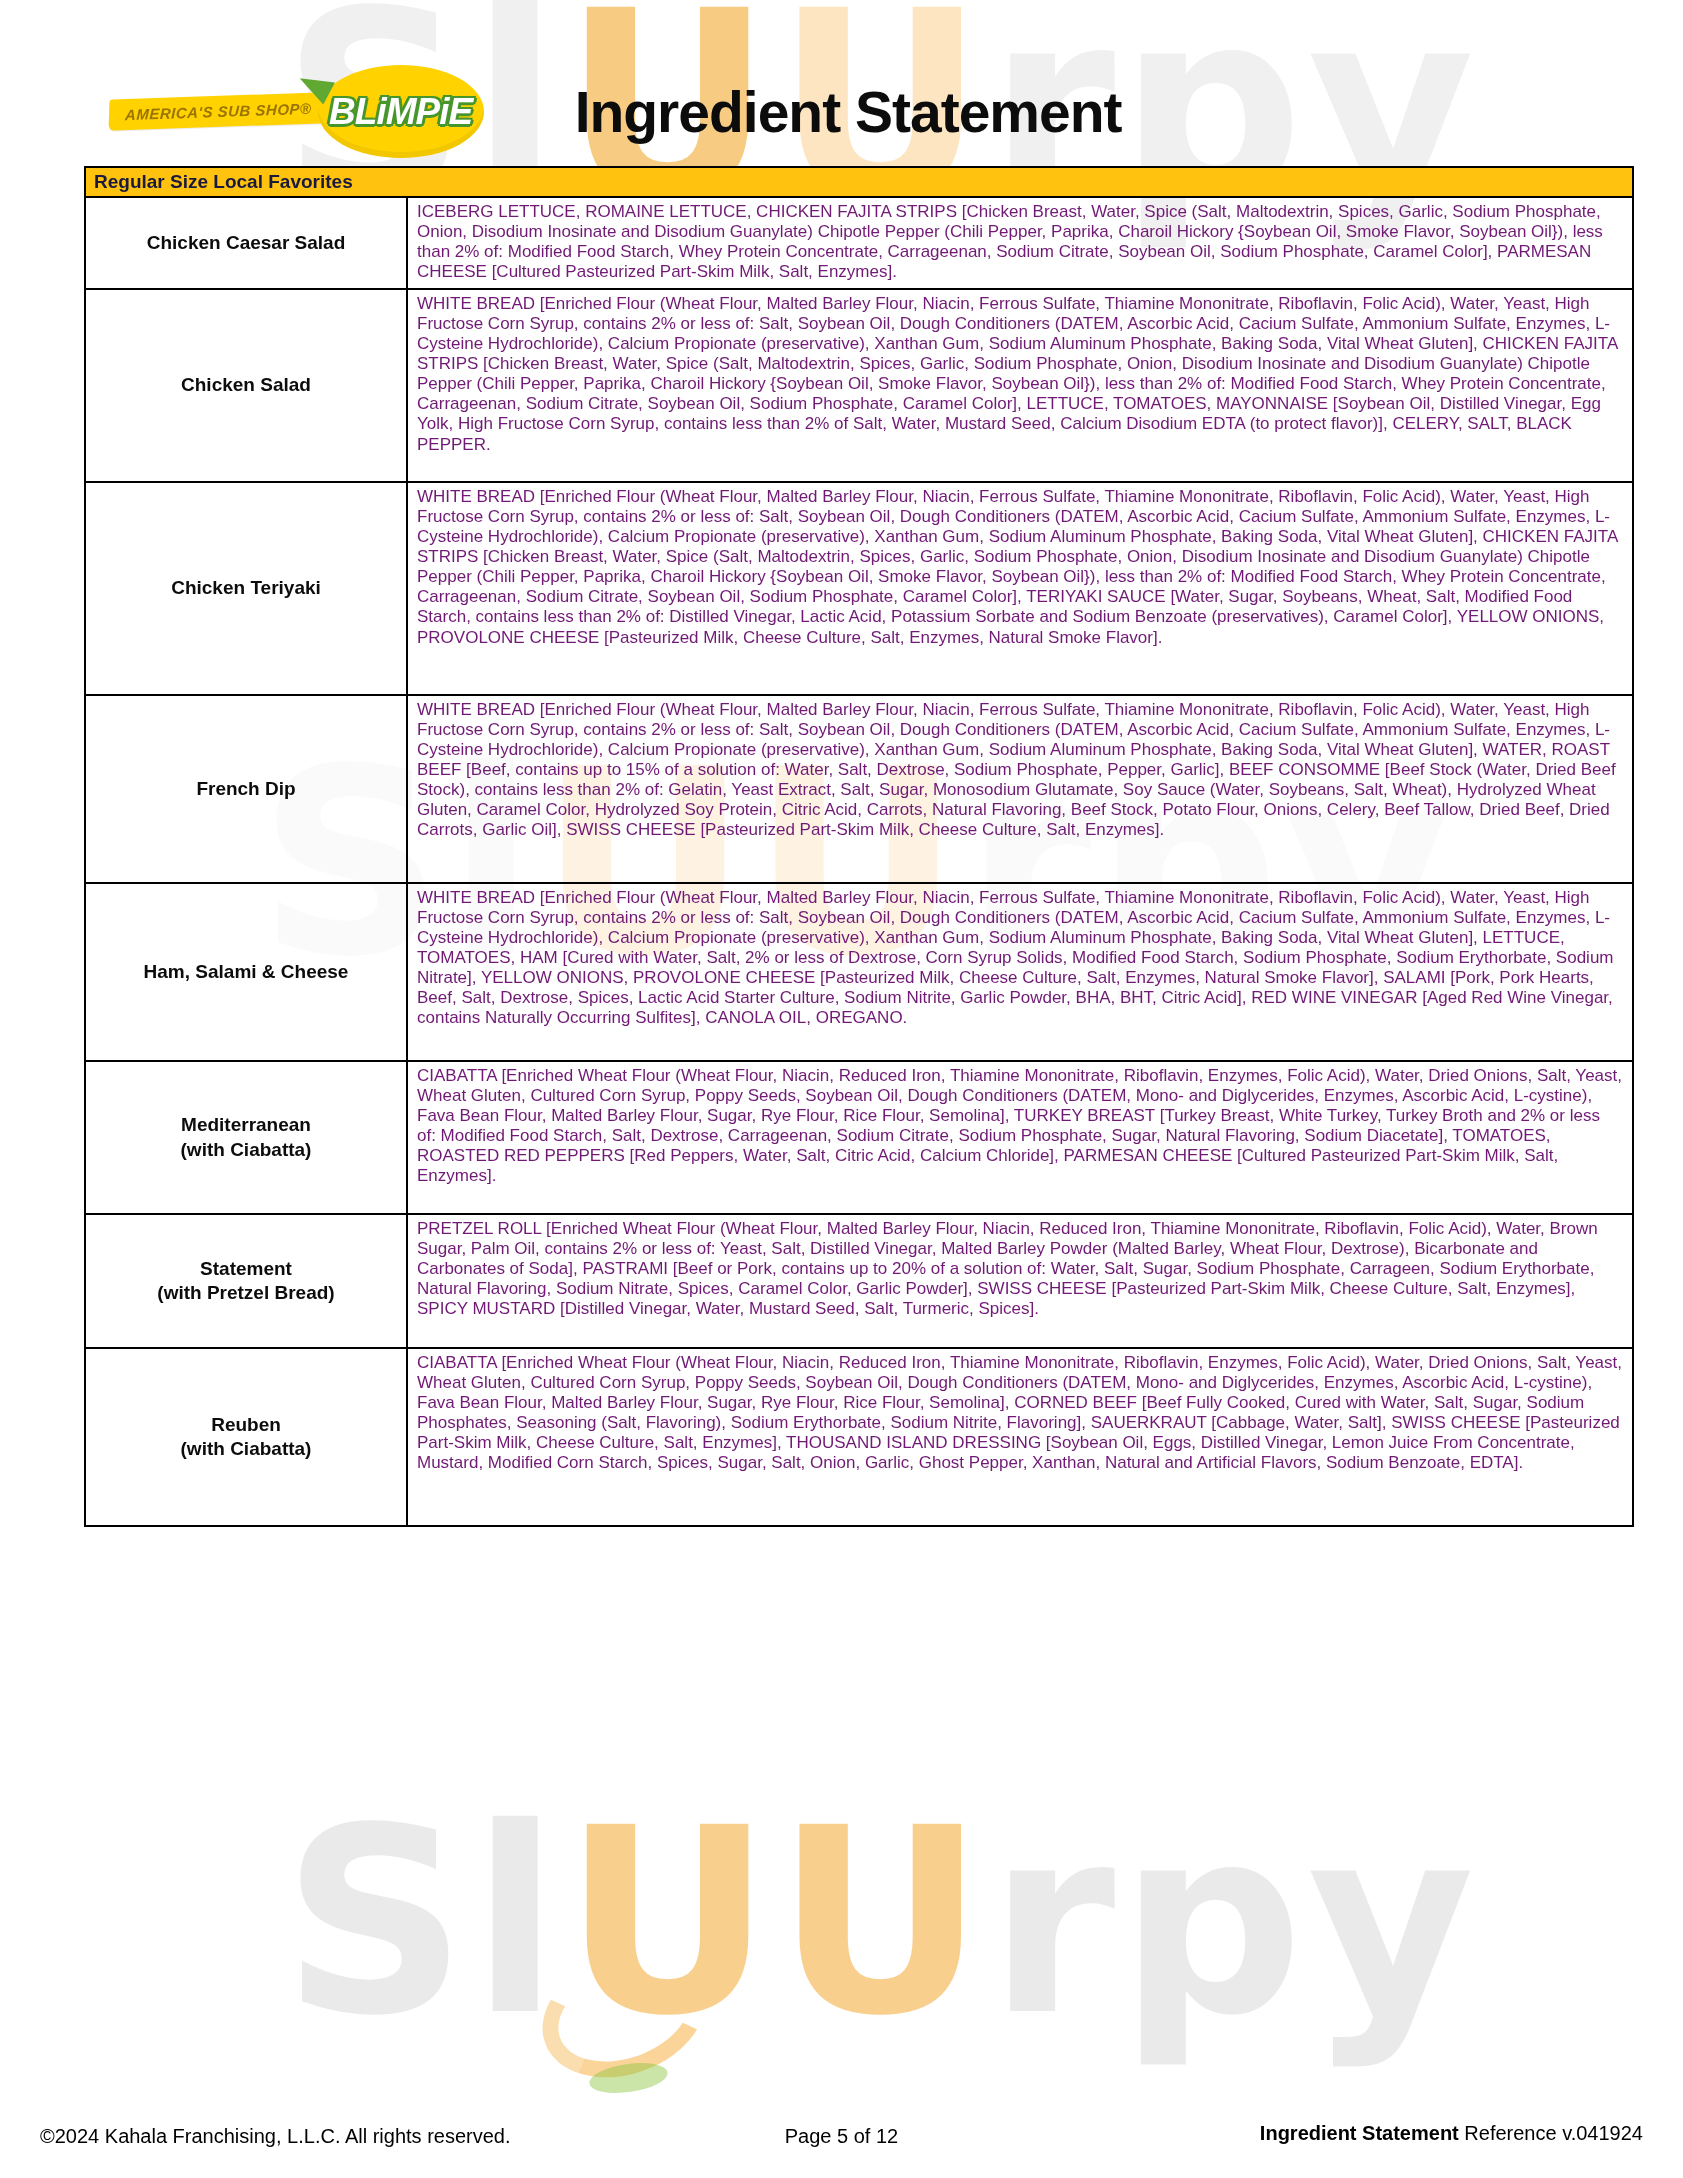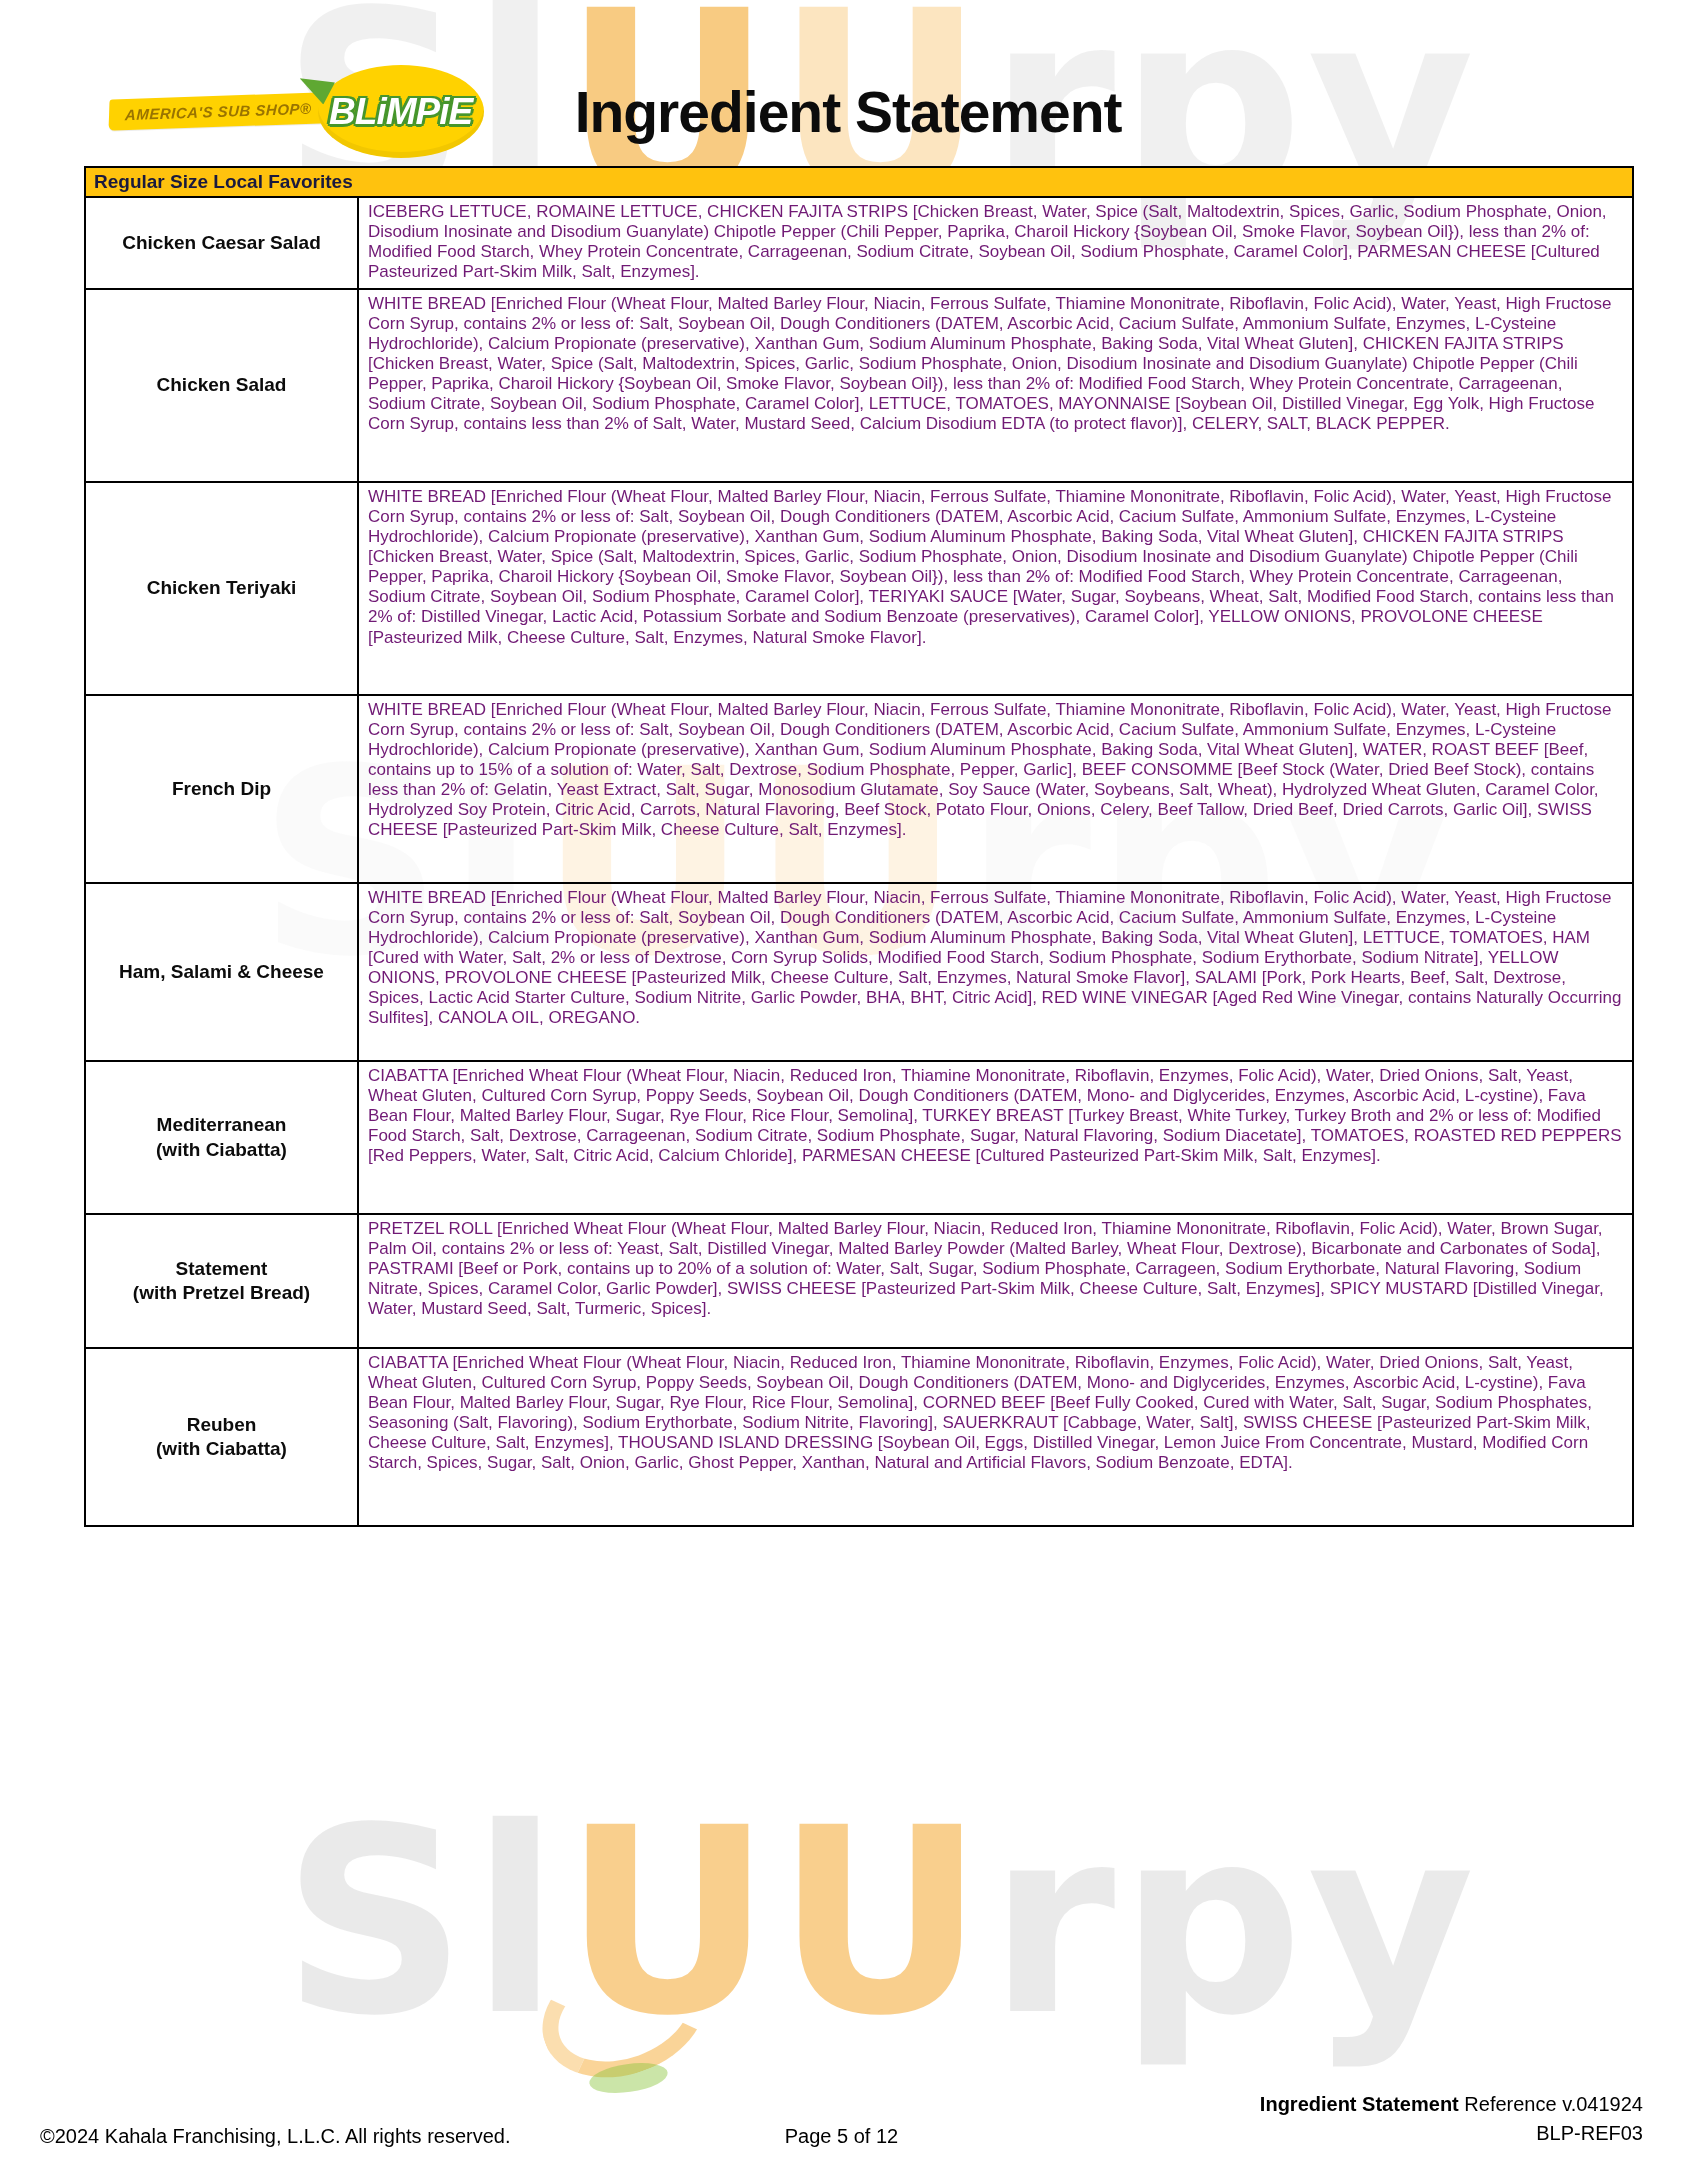--- a/index.html
+++ b/index.html
@@ -127,21 +127,21 @@
   }
   th.section-bar {
     background:#ffc20e;
     text-align:left;
     font-size:19px;
     font-weight:bold;
     color:#1a1a3e;
     padding:3px 8px;
   }
   th.item-name {
-    width:273px;
+    width:322px;
     text-align:center;
     vertical-align:middle;
     font-size:19px;
     font-weight:bold;
     padding:6px 12px;
     color:#0c0c0c;
   }
   th.item-name .nm { display:block; line-height:1.3; }
   td.ingredients {
     vertical-align:top;
@@ -271,16 +271,15 @@
     </table>
   </div>
 
 </div>
 
 <footer class="doc-footer">
   <div class="foot-left">©2024 Kahala Franchising, L.L.C. All rights reserved.</div>
   <div class="foot-center">Page 5 of 12</div>
   <div class="foot-right">
     <div><span class="bold">Ingredient Statement</span><span> Reference v.041924</span></div>
-    <div>BLP-REF03</div>
   </div>
 </footer>
 
 
 </body></html>

